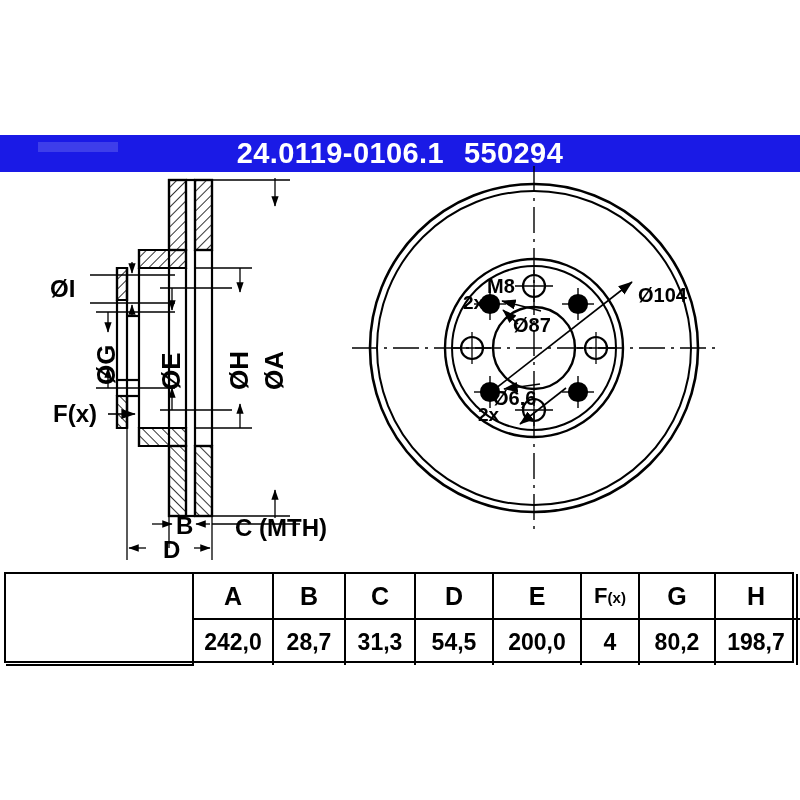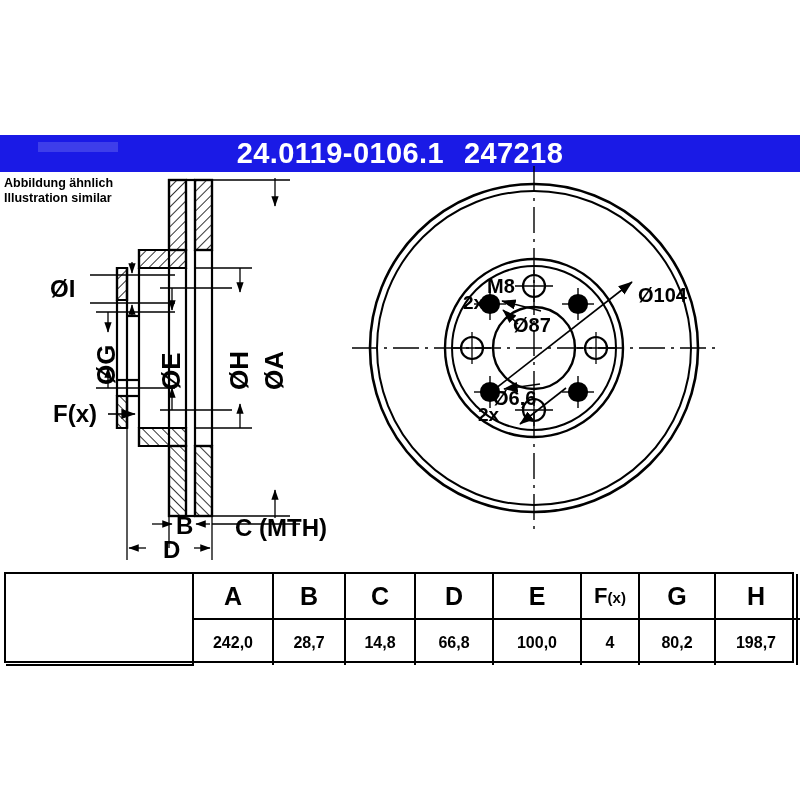--- a/index.html
+++ b/index.html
@@ -20,42 +20,38 @@
   
   #drawing{position:absolute;left:0;top:0;width:800px;height:800px;}
 
   
   .spec-table{position:absolute;left:4px;top:572px;width:790px;height:91px;
       border:2.5px solid #000;box-sizing:border-box;background:#fff;}
   .spec-table table{border-collapse:collapse;width:100%;height:100%;table-layout:fixed;}
   .spec-table td{border-left:2px solid #000;text-align:center;font-weight:bold;
       font-size:25px;font-family:"Liberation Sans",sans-serif;padding:0;}
   .spec-table tr.hdr td{border-bottom:2px solid #000;height:44px;}
-  .spec-table tr.val td{height:45px;font-size:16px;}
+  .spec-table tr.val td{height:45px;font-size:23px;}
   .spec-table td.thumb{border-left:none;width:186px;}
   .spec-table td.fx{font-size:22px;}
   .spec-table td.fx sub{font-size:15px;vertical-align:baseline;}
 </style>
 </head>
 <body>
 
 <div id="page">
 
   <div class="titlebar">
     <div class="wm"></div>
   </div>
   <div class="title-text">
     <span>24.0119-0106.1</span>
-    <span>247218</span>
+    <span>550294</span>
   </div>
 
-  <div class="caption">
-    <div>Abbildung ähnlich</div>
-    <div>Illustration similar</div>
-  </div>
 
   <svg id="drawing" viewBox="0 0 800 800">
     <defs>
       <pattern id="hatch" width="7" height="7" patternTransform="rotate(45)" patternUnits="userSpaceOnUse">
         <line x1="0" y1="0" x2="0" y2="7" stroke="#000" stroke-width="1.6"></line>
       </pattern>
       <pattern id="hatch2" width="7" height="7" patternTransform="rotate(-45)" patternUnits="userSpaceOnUse">
         <line x1="0" y1="0" x2="0" y2="7" stroke="#000" stroke-width="1.6"></line>
       </pattern>
       <marker id="ar" markerWidth="9" markerHeight="9" refX="8.5" refY="3.2" orient="auto">
@@ -300,23 +296,23 @@
         <td style="width: 76px;">D</td>
         <td style="width: 86px;">E</td>
         <td class="fx" style="width: 56px;"><span>F</span><sub>(x)</sub></td>
         <td style="width: 74px;">G</td>
         <td style="width: 80px;">H</td>
         <td style="width: 96px;">I</td>
       </tr>
       <tr class="val">
         <td>242,0</td>
         <td>28,7</td>
-        <td>14,8</td>
-        <td>66,8</td>
-        <td>100,0</td>
+        <td>31,3</td>
+        <td>54,5</td>
+        <td>200,0</td>
         <td>4</td>
         <td>80,2</td>
         <td>198,7</td>
         <td>12,6</td>
       </tr>
     </tbody>
       </table>
   </div>
 
 </div>

